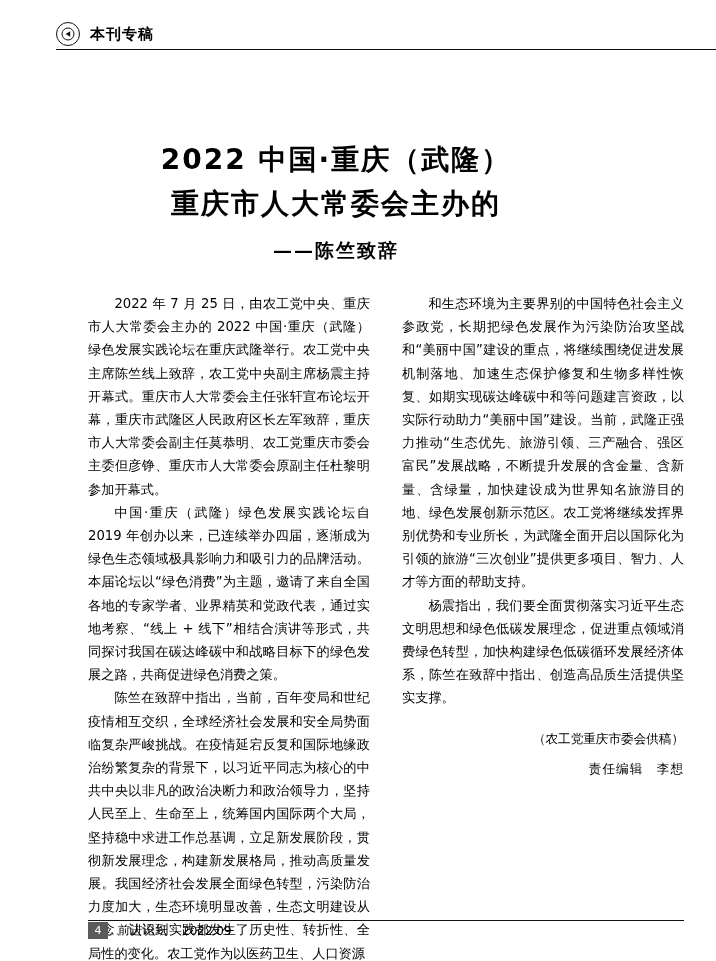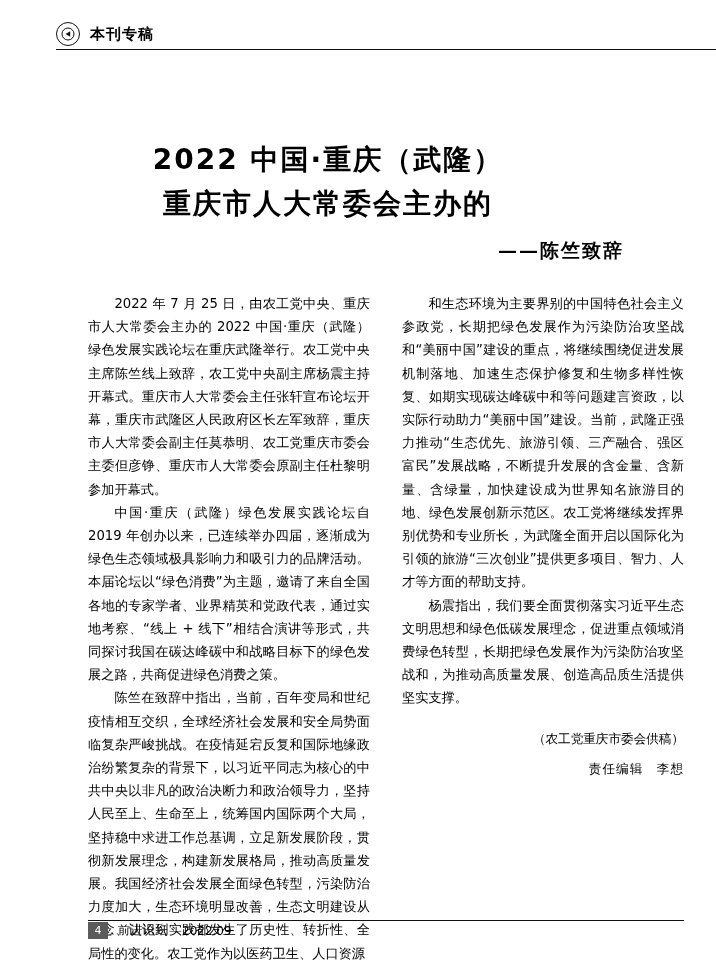--- a/index.html
+++ b/index.html
@@ -57,39 +57,38 @@
     position: absolute;
     left: 28px;
     top: 49px;
     width: 660px;
     border-top: 1.2px solid #111;
   }
 
   
   .title-block {
     position: absolute;
-    left: 4px;
+    left: 12px;
     top: 138px;
     width: 592px;
     text-align: center;
   }
   .title-line {
     font-size: 28px;
     font-weight: bold;
     letter-spacing: 2px;
     line-height: 44px;
     font-family: "DejaVu Sans", "Liberation Sans", sans-serif;
   }
   .subtitle-line {
     margin-top: 12px;
     font-size: 19px;
     font-weight: bold;
     letter-spacing: 2px;
     font-family: "DejaVu Serif", "Liberation Serif", serif;
-    text-align: right;
   }
 
   
   .columns {
     position: absolute;
     left: 60px;
     top: 292px;
     width: 596px;
     display: flex;
     gap: 32px;
@@ -183,21 +182,21 @@
   </div>
 
   <div class="columns">
     <div class="col">
       <p>2022 年 7 月 25 日，由农工党中央、重庆市人大常委会主办的 2022 中国·重庆（武隆）绿色发展实践论坛在重庆武隆举行。农工党中央主席陈竺线上致辞，农工党中央副主席杨震主持开幕式。重庆市人大常委会主任张轩宣布论坛开幕，重庆市武隆区人民政府区长左军致辞，重庆市人大常委会副主任莫恭明、农工党重庆市委会主委但彦铮、重庆市人大常委会原副主任杜黎明参加开幕式。</p>
       <p>中国·重庆（武隆）绿色发展实践论坛自 2019 年创办以来，已连续举办四届，逐渐成为绿色生态领域极具影响力和吸引力的品牌活动。本届论坛以“绿色消费”为主题，邀请了来自全国各地的专家学者、业界精英和党政代表，通过实地考察、“线上 + 线下”相结合演讲等形式，共同探讨我国在碳达峰碳中和战略目标下的绿色发展之路，共商促进绿色消费之策。</p>
       <p>陈竺在致辞中指出，当前，百年变局和世纪疫情相互交织，全球经济社会发展和安全局势面临复杂严峻挑战。在疫情延宕反复和国际地缘政治纷繁复杂的背景下，以习近平同志为核心的中共中央以非凡的政治决断力和政治领导力，坚持人民至上、生命至上，统筹国内国际两个大局，坚持稳中求进工作总基调，立足新发展阶段，贯彻新发展理念，构建新发展格局，推动高质量发展。我国经济社会发展全面绿色转型，污染防治力度加大，生态环境明显改善，生态文明建设从理念、认识到实践都发生了历史性、转折性、全局性的变化。农工党作为以医药卫生、人口资源</p>
     </div>
     <div class="col">
       <p>和生态环境为主要界别的中国特色社会主义参政党，长期把绿色发展作为污染防治攻坚战和“美丽中国”建设的重点，将继续围绕促进发展机制落地、加速生态保护修复和生物多样性恢复、如期实现碳达峰碳中和等问题建言资政，以实际行动助力“美丽中国”建设。当前，武隆正强力推动“生态优先、旅游引领、三产融合、强区富民”发展战略，不断提升发展的含金量、含新量、含绿量，加快建设成为世界知名旅游目的地、绿色发展创新示范区。农工党将继续发挥界别优势和专业所长，为武隆全面开启以国际化为引领的旅游“三次创业”提供更多项目、智力、人才等方面的帮助支持。</p>
-      <p>杨震指出，我们要全面贯彻落实习近平生态文明思想和绿色低碳发展理念，促进重点领域消费绿色转型，长期把绿色发展作为污染防治攻坚战和，为推动高质量发展、创造高品质生活提供坚实支撑。</p>
+      <p>杨震指出，我们要全面贯彻落实习近平生态文明思想和绿色低碳发展理念，促进重点领域消费绿色转型，加快构建绿色低碳循环发展经济体系，陈竺在致辞中指出、创造高品质生活提供坚实支撑。</p>
       <div class="sign-line">（农工党重庆市委会供稿）</div>
       <div class="editor-line">责任编辑　李想</div>
     </div>
   </div>
 
   <div class="footer-rule"></div>
   <div class="footer">
     <span class="page-num-box">4</span>
     <span class="footer-journal">前进论坛</span>
     <span class="footer-date">2022.09</span>

